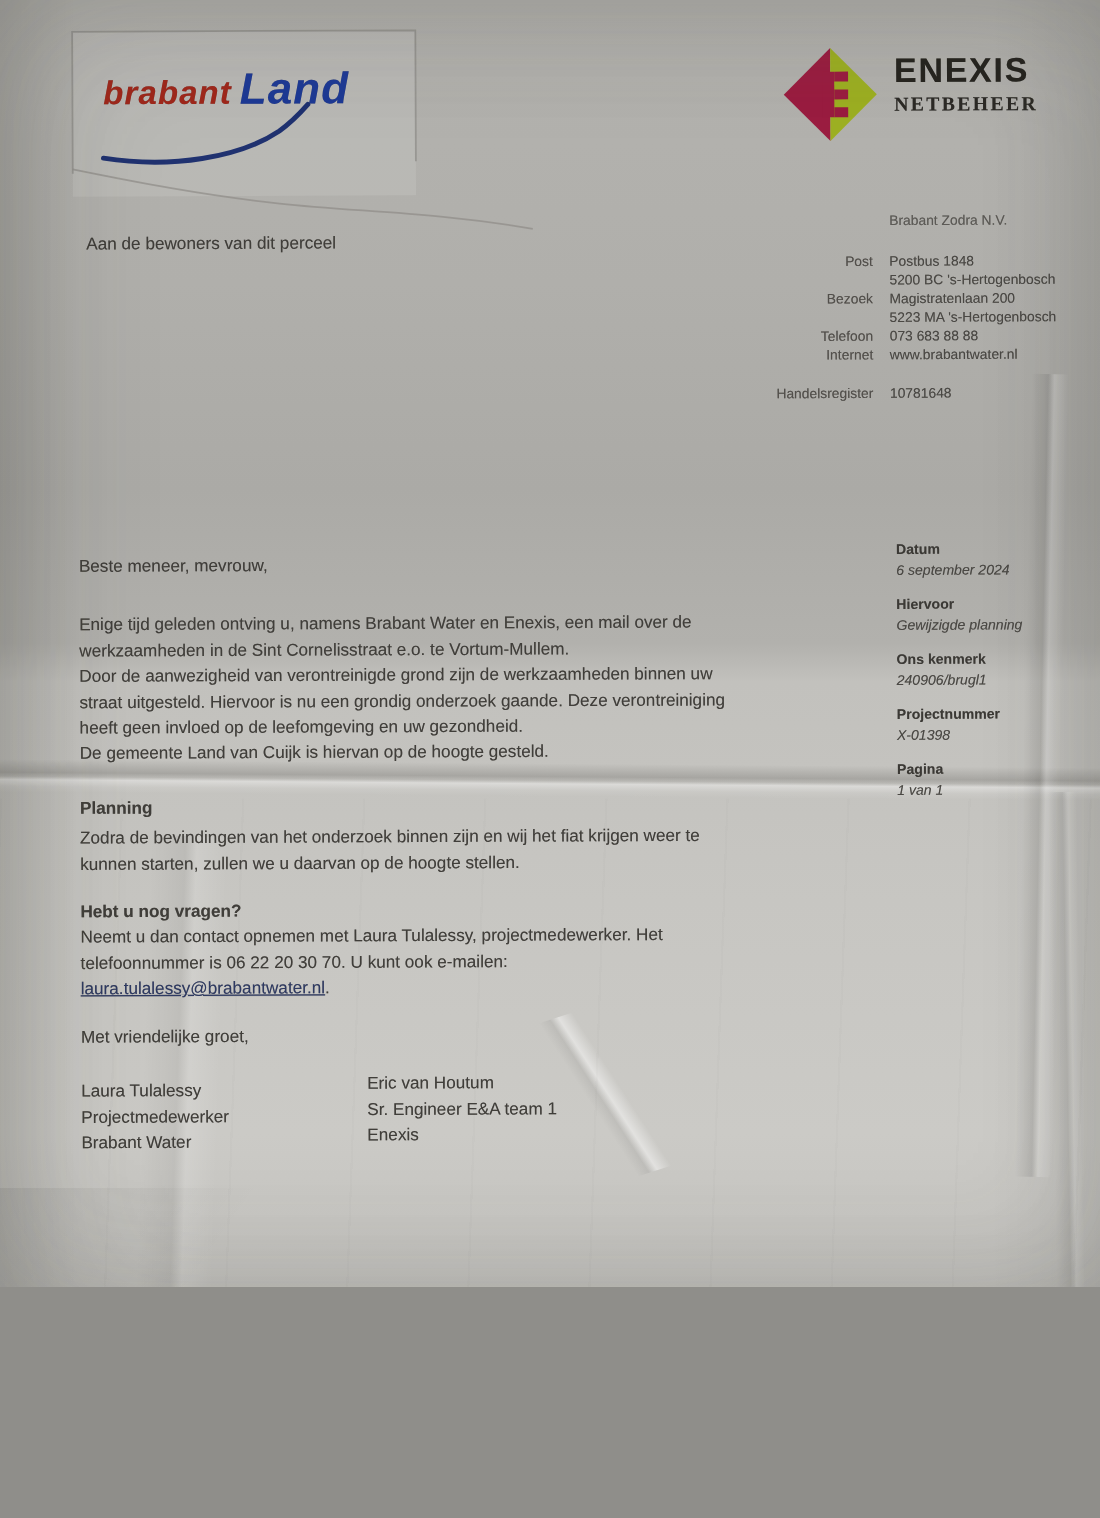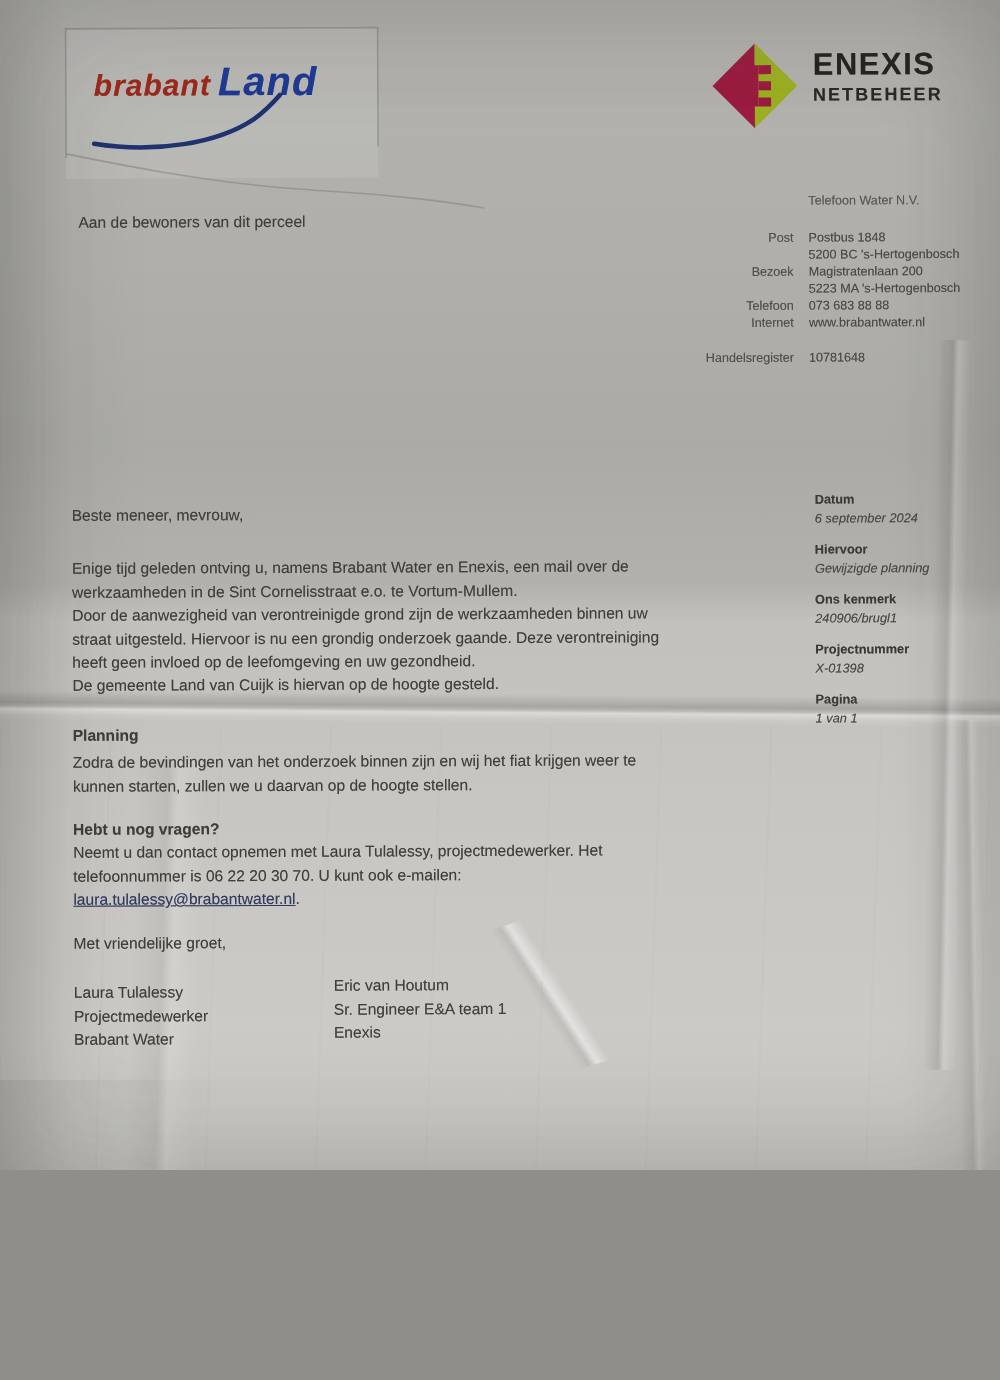--- a/index.html
+++ b/index.html
@@ -52,21 +52,21 @@
   .sticker svg{position:absolute;left:0;top:0;overflow:visible;}
   .bw-line{position:absolute;left:30px;top:34px;display:flex;align-items:baseline;gap:7px;white-space:nowrap;}
   .bw-red{font-size:30px;font-weight:bold;font-style:italic;letter-spacing:1px;color:#a0281c;}
   .bw-blue{font-size:40px;font-weight:bold;font-style:italic;letter-spacing:1px;color:#1e3a96;}
   
   .enexis{position:absolute;left:712px;top:42px;display:flex;gap:13px;align-items:flex-start;}
   .enexis-diamond{width:90px;height:90px;}
   .enexis-e rect{fill:#9b1d41;}
   .enexis-text{margin-top:8px;}
   .enexis-name{font-size:31px;font-weight:bold;letter-spacing:1.5px;color:#26241f;line-height:1.02;}
-  .enexis-sub{font-size:18px;font-weight:bold;letter-spacing:2.1px;color:#2d2b27;margin-top:4px;}
+  .enexis-sub{font-size:18px;font-weight:bold;letter-spacing:2.1px;color:#2d2b27;margin-top:4px;font-family:Liberation Serif, serif;}
   
   .recipient{position:absolute;left:80px;top:212px;font-size:15.6px;}
   
   .sender{position:absolute;left:560px;top:194px;font-size:12.6px;color:#4a4844;line-height:17px;}
   .sender-company{margin-left:250px;margin-bottom:20px;color:#5c5a56;}
   .sender-grid{display:grid;grid-template-columns:250px auto;}
   .sender-grid .lbl{text-align:right;padding-right:15px;color:#524f4b;}
   .sender-grid.register{margin-top:18px;}
   
   .meta{position:absolute;left:815px;top:492px;font-size:12.8px;line-height:17.5px;}
@@ -129,21 +129,21 @@
       </svg>
       <div class="enexis-text">
         <div class="enexis-name">ENEXIS</div>
         <div class="enexis-sub">NETBEHEER</div>
       </div>
     </div>
 
     <div class="recipient">Aan de bewoners van dit perceel</div>
 
     <div class="sender">
-      <div class="sender-company">Telefoon Water N.V.</div>
+      <div class="sender-company">Brabant Zodra N.V.</div>
       <div class="sender-grid">
         <div class="lbl">Post</div>
         <div class="val">Postbus 1848</div>
         <div class="lbl"></div>
         <div class="val">5200 BC 's-Hertogenbosch</div>
         <div class="lbl">Bezoek</div>
         <div class="val">Magistratenlaan 200</div>
         <div class="lbl"></div>
         <div class="val">5223 MA 's-Hertogenbosch</div>
         <div class="lbl">Telefoon</div>

